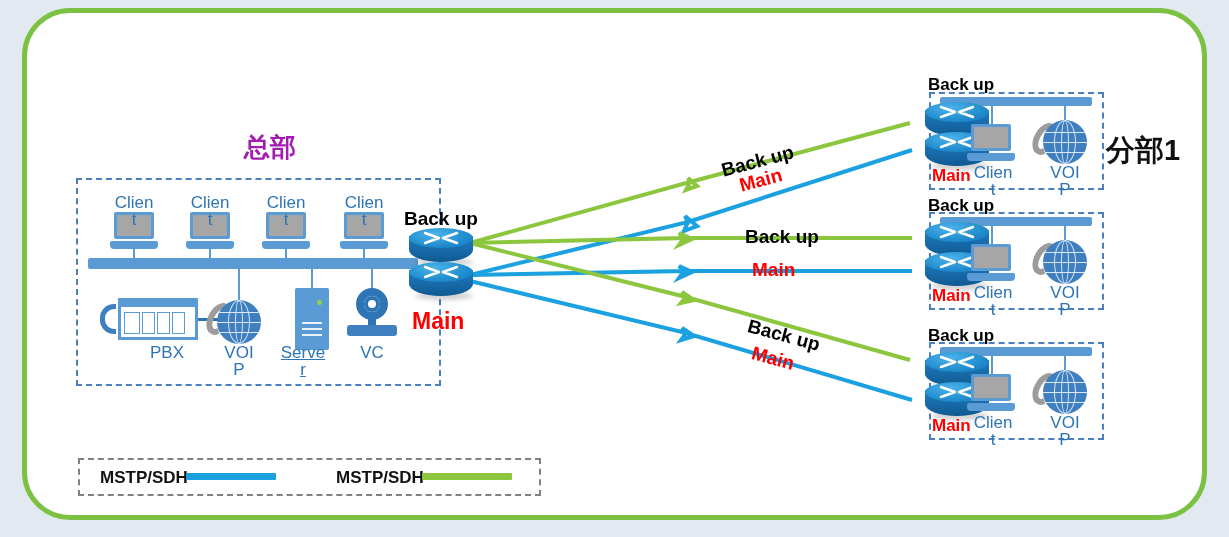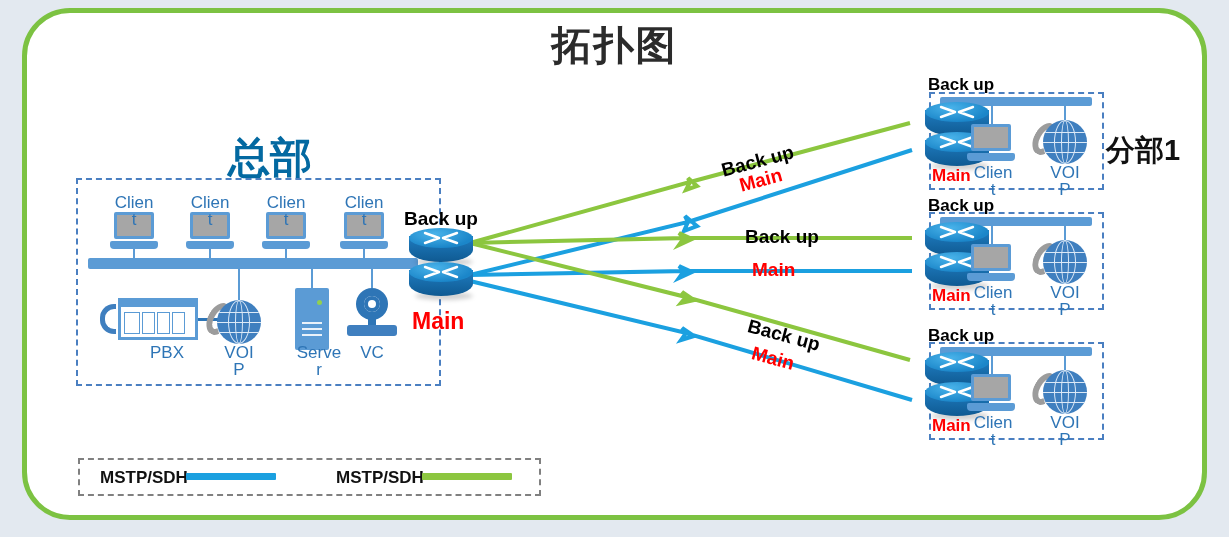--- a/index.html
+++ b/index.html
@@ -24,21 +24,21 @@
 
   svg.links{position:absolute;left:0;top:0;width:1229px;height:537px;overflow:visible;}
 
   
   .dashbox{position:absolute;border:2px dashed #4a7fc1;box-sizing:border-box;}
   .dashbox.branch{border-color:#4a7fc1;}
 
   
   .hq-title{
     position:absolute;left:180px;top:130px;width:180px;text-align:center;
-    font-size:42px;font-weight:bold;color:#0369a1;
+    font-size:26px;font-weight:bold;color:#a21caf;
   }
   #hqbox{left:76px;top:178px;width:365px;height:208px;}
 
   .bus{position:absolute;background:#5b9bd5;border-radius:2px;}
 
   .lbl{position:absolute;color:#2e75b6;font-size:17px;text-align:center;line-height:17px;}
 
   
   .laptop{position:absolute;}
   .laptop .screen{position:absolute;left:4px;top:0;width:40px;height:27px;
@@ -103,21 +103,20 @@
   .lg-line{position:absolute;height:7px;border-radius:1px;}
 
   .linklabel{position:absolute;font-size:19px;font-weight:bold;white-space:nowrap;transform-origin:left center;}
 </style>
 </head>
 <body>
 
 <div id="stage">
   <div class="card"></div>
 
-  <div class="title">拓扑图</div>
 
   <svg class="links">
 
     <polyline points="470,243 690,182 688,178 697,186 686,190 690,182 910,123" fill="none" stroke="#8cc63f" stroke-width="4"></polyline>
 
     <polyline points="470,275 688,222 685,216 697,226 684,231 688,222 912,150" fill="none" stroke="#1ba0e0" stroke-width="4"></polyline>
 
     <polyline points="470,243 684,238 679,233 692,239 679,245 684,238 912,238" fill="none" stroke="#8cc63f" stroke-width="4"></polyline>
 
     <polyline points="470,275 684,271 679,266 692,272 679,278 684,271 912,271" fill="none" stroke="#1ba0e0" stroke-width="4"></polyline>
@@ -211,21 +210,21 @@
     <span>P</span>
   </div>
 
   <div class="stem" style="left:311px;top:266px;height:22px;"></div>
   <div class="server" style="left:295px;top:288px;">
     <div class="dot"></div>
     <div class="ln" style="top:34px;"></div>
     <div class="ln" style="top:40px;"></div>
     <div class="ln" style="top:46px;"></div>
   </div>
-  <div class="lbl" style="left:284px;top:344px;width:70px;">
+  <div class="lbl" style="left:268px;top:344px;width:70px;text-decoration:underline;">
     <span>Serve</span><br>
     <span>r</span>
   </div>
 
   <div class="stem" style="left:371px;top:266px;height:22px;"></div>
   <div class="vc" style="left:347px;top:288px;">
     <div class="head"></div>
       <div class="neck"></div>
       <div class="foot"></div>
   </div>

